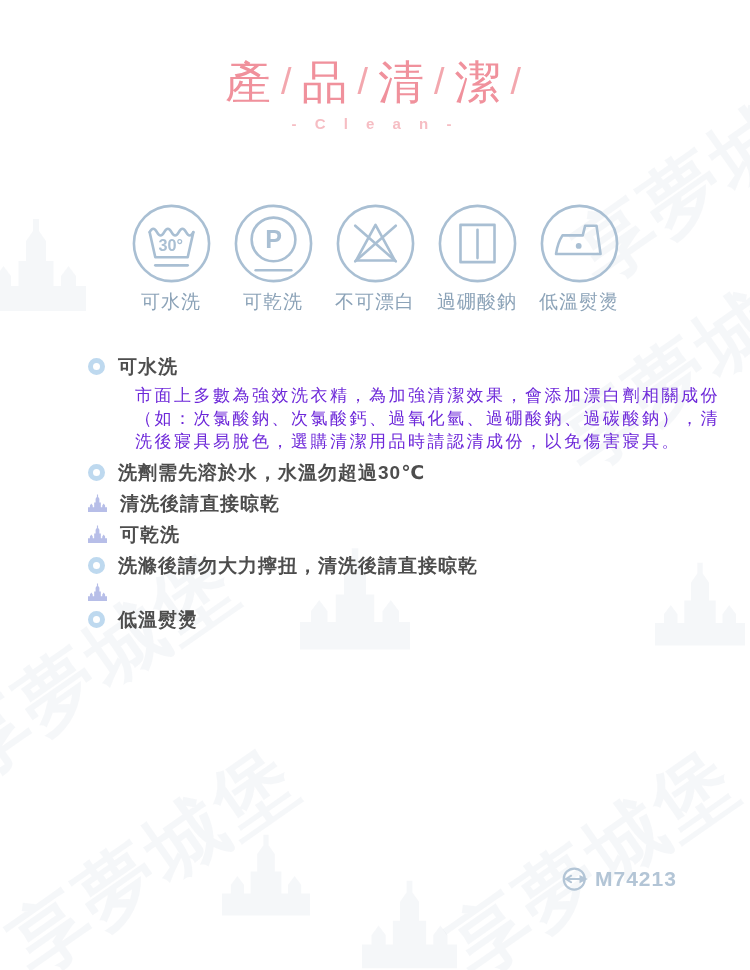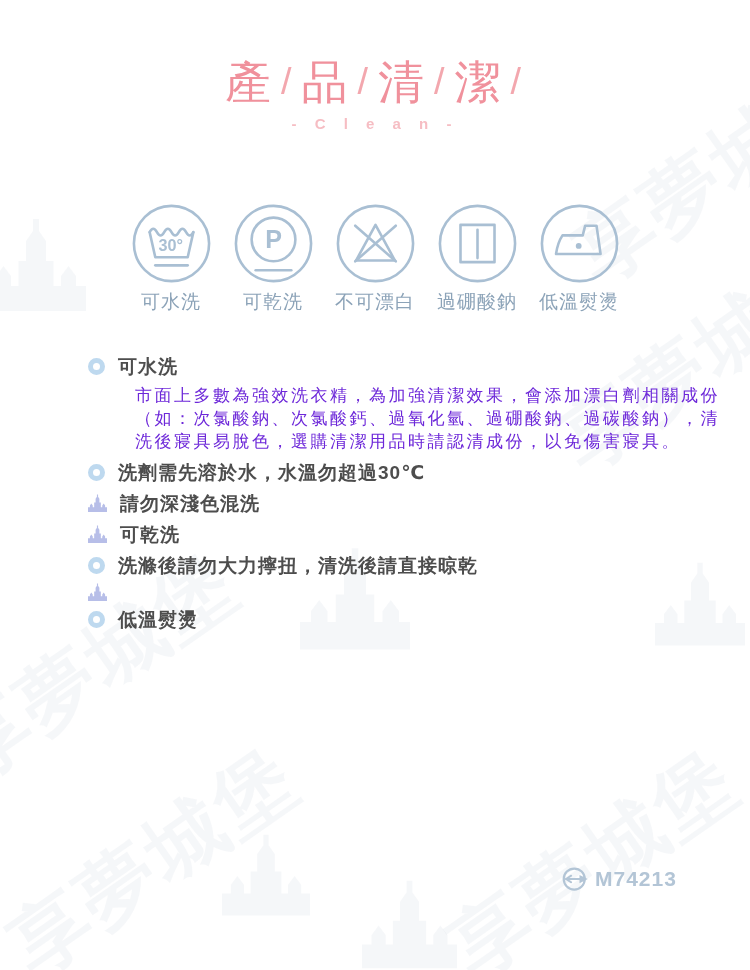--- a/index.html
+++ b/index.html
@@ -200,21 +200,21 @@
   </div>
 
   <div class="item">
     <div class="item-head">
 
       <span class="bullet-castle">
               <svg viewBox="0 0 20 20">
                 <use href="#sym-castle"></use>
               </svg>
             </span>
-      <span class="item-heading">請勿深淺色混洗</span>
+      <span class="item-heading">清洗後請直接晾乾</span>
     </div>
 
   </div>
 
 
   <div class="item">
     <div class="item-head">
 
       <span class="bullet-castle">
               <svg viewBox="0 0 20 20">

